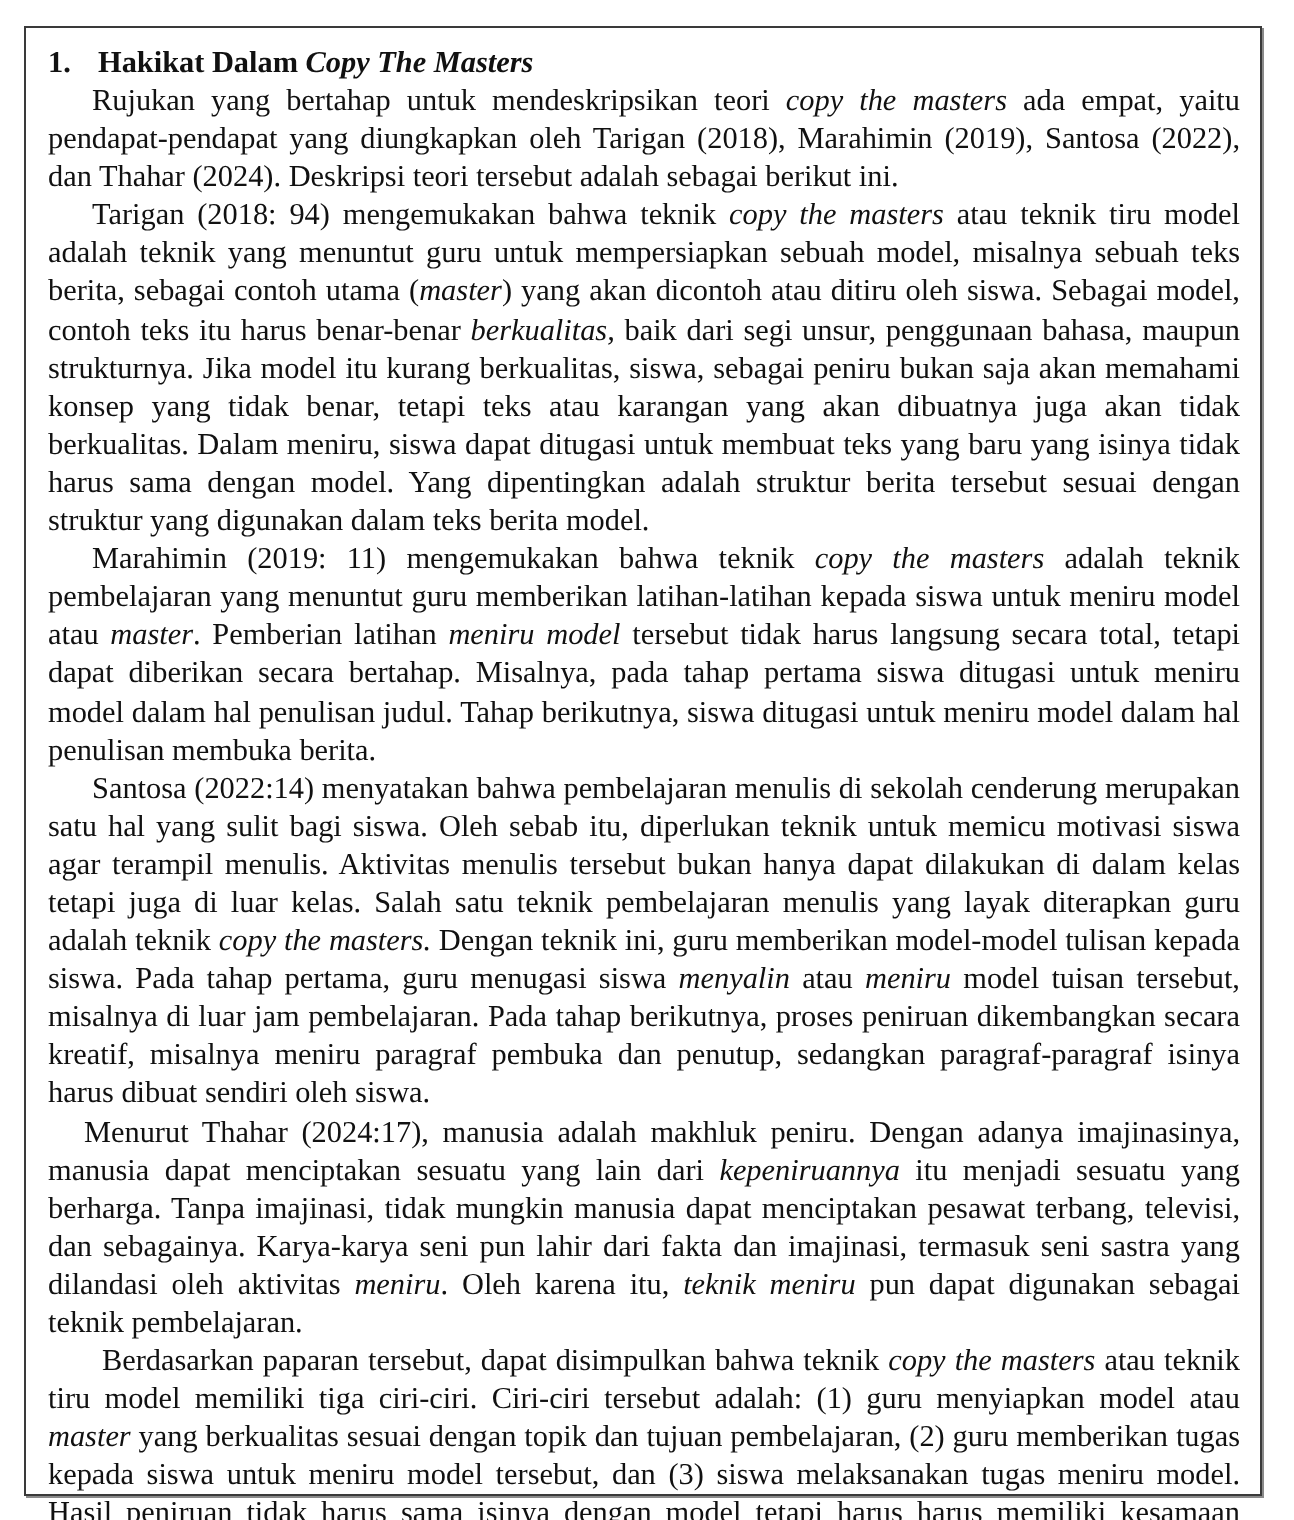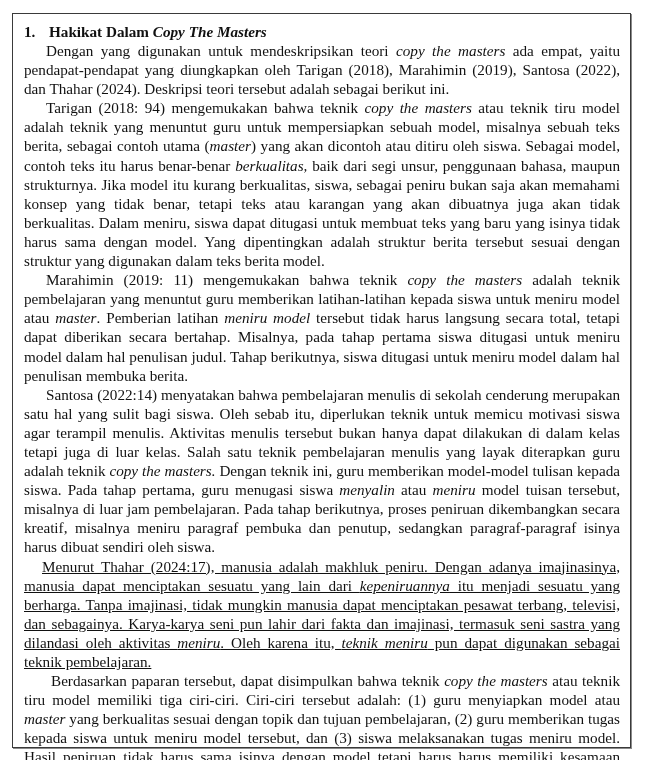--- a/index.html
+++ b/index.html
@@ -39,32 +39,32 @@
     }
     .heading i { font-style: italic; }
     p.para {
       margin: 0;
       font-size: 15.2px;
       line-height: 19.1px;
       text-align: justify;
       text-indent: 22px;
       hyphens: none;
     }
-    p.para.indent-small { text-indent: 18px; text-decoration: underline; }
+    p.para.indent-small { text-indent: 18px; }
     p.para.indent-large { text-indent: 27px; }
     em { font-style: italic; }
   </style>
 </head>
 <body>
 
 <div class="frame">
   <h2 class="heading">
     <span class="num">1.</span>
     <span><span>Hakikat Dalam </span><i>Copy The Masters</i></span>
   </h2>
 
-  <p class="para"><span>Dengan yang digunakan untuk mendeskripsikan teori </span><em>copy the masters</em><span> ada empat, yaitu pendapat-pendapat yang diungkapkan oleh Tarigan (2018), Marahimin (2019), Santosa (2022), dan Thahar (2024). Deskripsi teori tersebut adalah sebagai berikut ini.</span></p>
+  <p class="para"><span>Rujukan yang bertahap untuk mendeskripsikan teori </span><em>copy the masters</em><span> ada empat, yaitu pendapat-pendapat yang diungkapkan oleh Tarigan (2018), Marahimin (2019), Santosa (2022), dan Thahar (2024). Deskripsi teori tersebut adalah sebagai berikut ini.</span></p>
   <p class="para"><span>Tarigan (2018: 94) mengemukakan bahwa teknik </span><em>copy the masters</em><span> atau teknik tiru model adalah teknik yang menuntut guru untuk mempersiapkan sebuah model, misalnya sebuah teks berita, sebagai contoh utama (</span><em>master</em><span>) yang akan dicontoh atau ditiru oleh siswa. Sebagai model, contoh teks itu harus benar-benar </span><em>berkualitas,</em><span> baik dari segi unsur, penggunaan bahasa, maupun strukturnya. Jika model itu kurang berkualitas, siswa, sebagai peniru bukan saja akan memahami konsep yang tidak benar, tetapi teks atau karangan yang akan dibuatnya juga akan tidak berkualitas. Dalam meniru, siswa dapat ditugasi untuk membuat teks yang baru yang isinya tidak harus sama dengan model. Yang dipentingkan adalah struktur berita tersebut sesuai dengan struktur yang digunakan dalam teks berita model.</span></p>
   <p class="para"><span>Marahimin (2019: 11) mengemukakan bahwa teknik </span><em>copy the masters</em><span> adalah teknik pembelajaran yang menuntut guru memberikan latihan-latihan kepada siswa untuk meniru model atau </span><em>master</em><span>. Pemberian latihan </span><em>meniru model</em><span> tersebut tidak harus langsung secara total, tetapi dapat diberikan secara bertahap. Misalnya, pada tahap pertama siswa ditugasi untuk meniru model dalam hal penulisan judul. Tahap berikutnya, siswa ditugasi untuk meniru model dalam hal penulisan membuka berita.</span></p>
   <p class="para"><span>Santosa (2022:14) menyatakan bahwa pembelajaran menulis di sekolah cenderung merupakan satu hal yang sulit bagi siswa. Oleh sebab itu, diperlukan teknik untuk memicu motivasi siswa agar terampil menulis. Aktivitas menulis tersebut bukan hanya dapat dilakukan di dalam kelas tetapi juga di luar kelas. Salah satu teknik pembelajaran menulis yang layak diterapkan guru adalah teknik </span><em>copy the masters.</em><span> Dengan teknik ini, guru memberikan model-model tulisan kepada siswa. Pada tahap pertama, guru menugasi siswa </span><em>menyalin</em><span> atau </span><em>meniru</em><span> model tuisan tersebut, misalnya di luar jam pembelajaran. Pada tahap berikutnya, proses peniruan dikembangkan secara kreatif, misalnya meniru paragraf pembuka dan penutup, sedangkan paragraf-paragraf isinya harus dibuat sendiri oleh siswa.</span></p>
   <p class="para indent-small"><span>Menurut Thahar (2024:17), manusia adalah makhluk peniru. Dengan adanya imajinasinya, manusia dapat menciptakan sesuatu yang lain dari </span><em>kepeniruannya</em><span> itu menjadi sesuatu yang berharga. Tanpa imajinasi, tidak mungkin manusia dapat menciptakan pesawat terbang, televisi, dan sebagainya. Karya-karya seni pun lahir dari fakta dan imajinasi, termasuk seni sastra yang dilandasi oleh aktivitas </span><em>meniru</em><span>. Oleh karena itu, </span><em>teknik meniru</em><span> pun dapat digunakan sebagai teknik pembelajaran.</span></p>
   <p class="para indent-large"><span>Berdasarkan paparan tersebut, dapat disimpulkan bahwa teknik </span><em>copy the masters</em><span> atau teknik tiru model memiliki tiga ciri-ciri. Ciri-ciri tersebut adalah: (1) guru menyiapkan model atau </span><em>master</em><span> yang berkualitas sesuai dengan topik dan tujuan pembelajaran, (2) guru memberikan tugas kepada siswa untuk meniru model tersebut, dan (3) siswa melaksanakan tugas meniru model. Hasil peniruan tidak harus sama isinya dengan model tetapi harus harus memiliki kesamaan tertentu dengan model, misalnya kesamaan struktur.</span></p>
 </div>
 
 </body></html>

